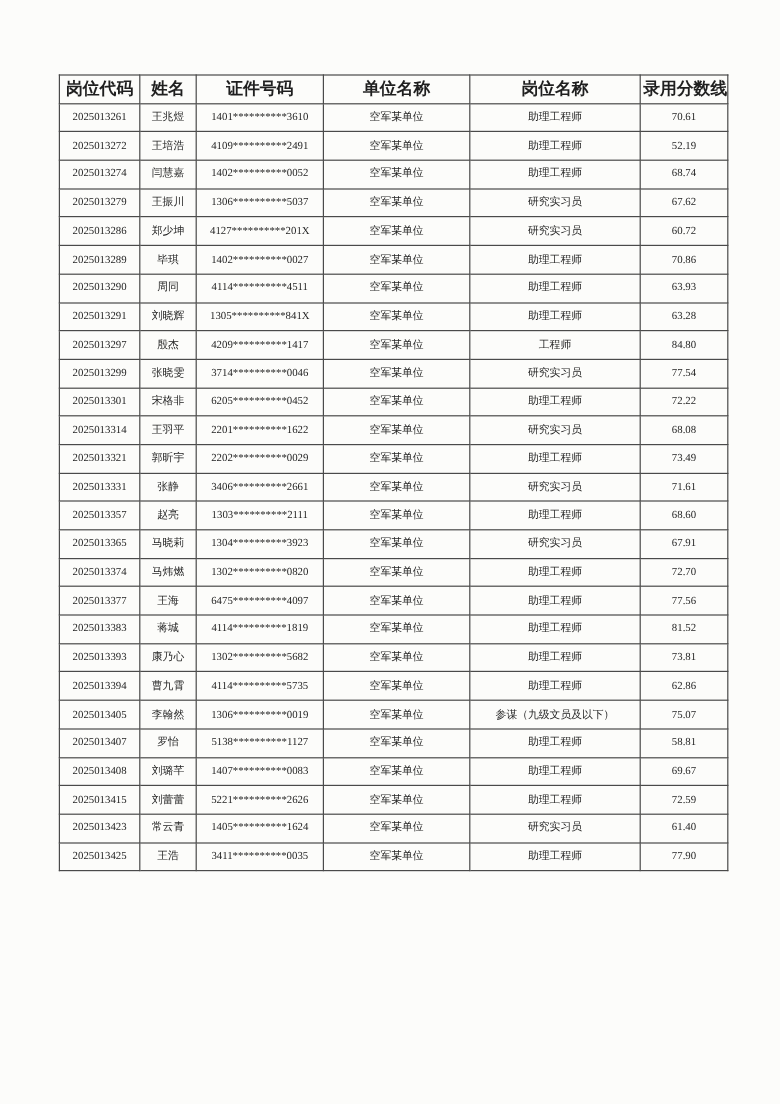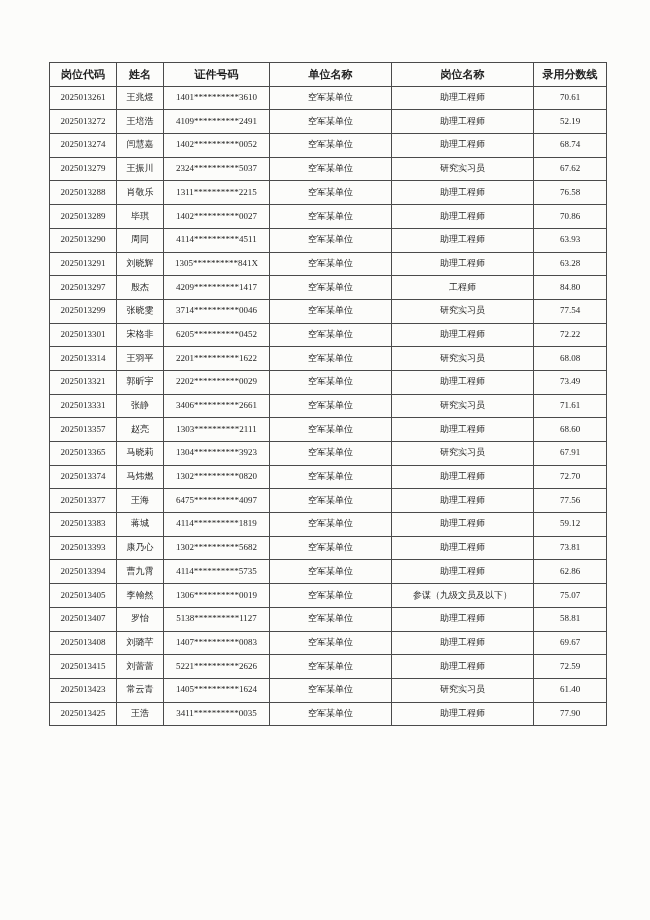--- a/index.html
+++ b/index.html
@@ -28,21 +28,21 @@
     height: 23.7px;
     padding: 0 2px;
     color: #1f1f1f;
     font-size: 9px;
     line-height: 1.1;
     overflow: hidden;
     white-space: nowrap;
   }
   table.results th {
     font-weight: bold;
-    font-size: 11px;
+    font-size: 14px;
   }
   col.c-code  { width: 67px; }
   col.c-name  { width: 47px; }
   col.c-id    { width: 106px; }
   col.c-unit  { width: 122px; }
   col.c-post  { width: 142px; }
   col.c-score { width: 73px; }
 </style>
 </head>
 <body>
@@ -88,32 +88,32 @@
           <td>2025013274</td>
           <td>闫慧嘉</td>
           <td>1402**********0052</td>
           <td>空军某单位</td>
           <td>助理工程师</td>
           <td>68.74</td>
         </tr>
         <tr>
           <td>2025013279</td>
           <td>王振川</td>
-          <td>2324**********5037</td>
+          <td>1306**********5037</td>
           <td>空军某单位</td>
           <td>研究实习员</td>
           <td>67.62</td>
         </tr>
         <tr>
-          <td>2025013288</td>
-          <td>肖敬乐</td>
-          <td>1311**********2215</td>
-          <td>空军某单位</td>
-          <td>助理工程师</td>
-          <td>76.58</td>
+          <td>2025013286</td>
+          <td>郑少坤</td>
+          <td>4127**********201X</td>
+          <td>空军某单位</td>
+          <td>研究实习员</td>
+          <td>60.72</td>
         </tr>
         <tr>
           <td>2025013289</td>
           <td>毕琪</td>
           <td>1402**********0027</td>
           <td>空军某单位</td>
           <td>助理工程师</td>
           <td>70.86</td>
         </tr>
         <tr>
@@ -211,21 +211,21 @@
           <td>空军某单位</td>
           <td>助理工程师</td>
           <td>77.56</td>
         </tr>
         <tr>
           <td>2025013383</td>
           <td>蒋城</td>
           <td>4114**********1819</td>
           <td>空军某单位</td>
           <td>助理工程师</td>
-          <td>59.12</td>
+          <td>81.52</td>
         </tr>
         <tr>
           <td>2025013393</td>
           <td>康乃心</td>
           <td>1302**********5682</td>
           <td>空军某单位</td>
           <td>助理工程师</td>
           <td>73.81</td>
         </tr>
         <tr>

